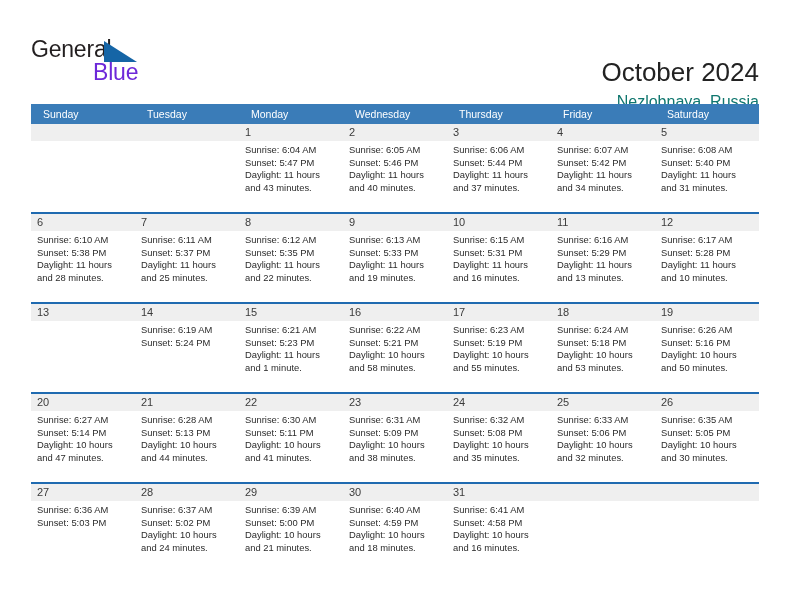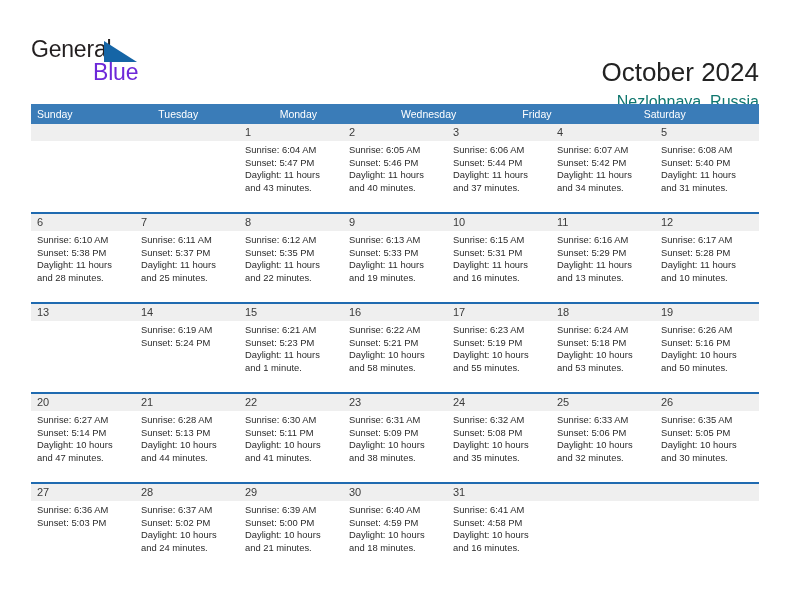--- a/index.html
+++ b/index.html
@@ -95,21 +95,21 @@
   .weekdays {
     display: flex;
     background: #3a7cb8;
     height: 20px;
   }
   .weekday {
     flex: 1 1 0;
     color: #ffffff;
     font-size: 10.5px;
     line-height: 20px;
-    padding-left: 6px;
+    padding-left: 12px;
     box-sizing: border-box;
     white-space: nowrap;
   }
   .week {
     display: flex;
     border-top: 2px solid #1f6ab0;
     height: 88px;
   }
   .week.first {
     border-top: none;
@@ -165,20 +165,21 @@
     </div>
 
   </div>
 
   <div class="calendar">
     <div class="weekdays">
         <div class="weekday">Sunday</div>
         <div class="weekday">Tuesday</div>
         <div class="weekday">Monday</div>
         <div class="weekday">Wednesday</div>
+        <div class="weekday">Thursday</div>
         <div class="weekday">Friday</div>
         <div class="weekday">Saturday</div>
       </div>
     <div class="weeks-container">
         <div class="week first">
           <div class="cell empty">
             <div class="daynum"></div>
           </div>
           <div class="cell empty">
             <div class="daynum"></div>

